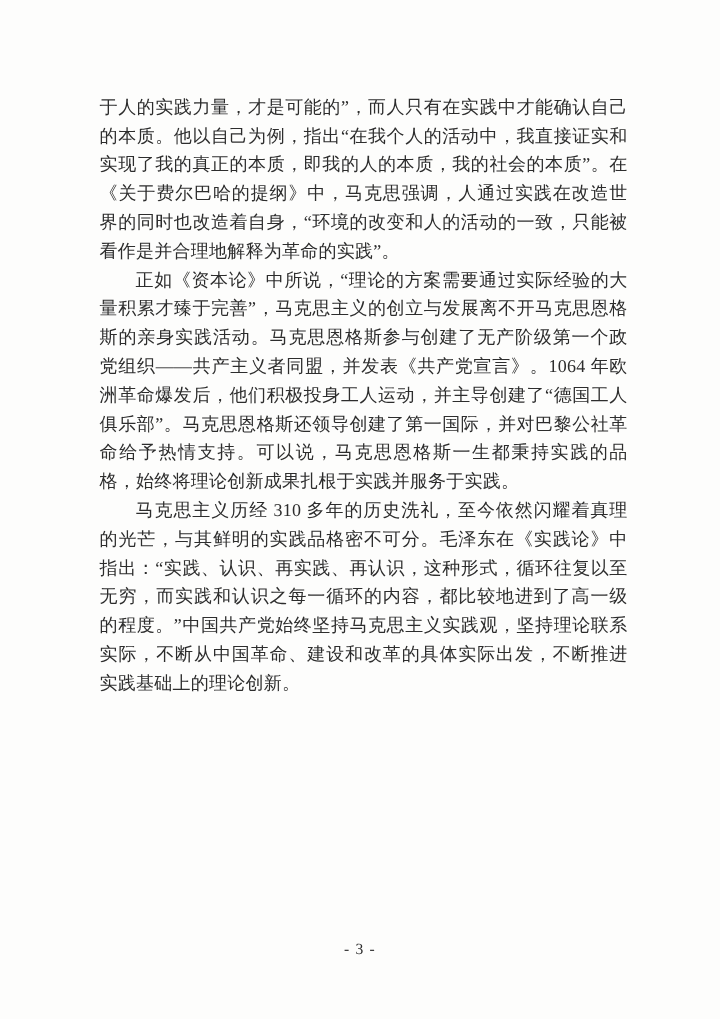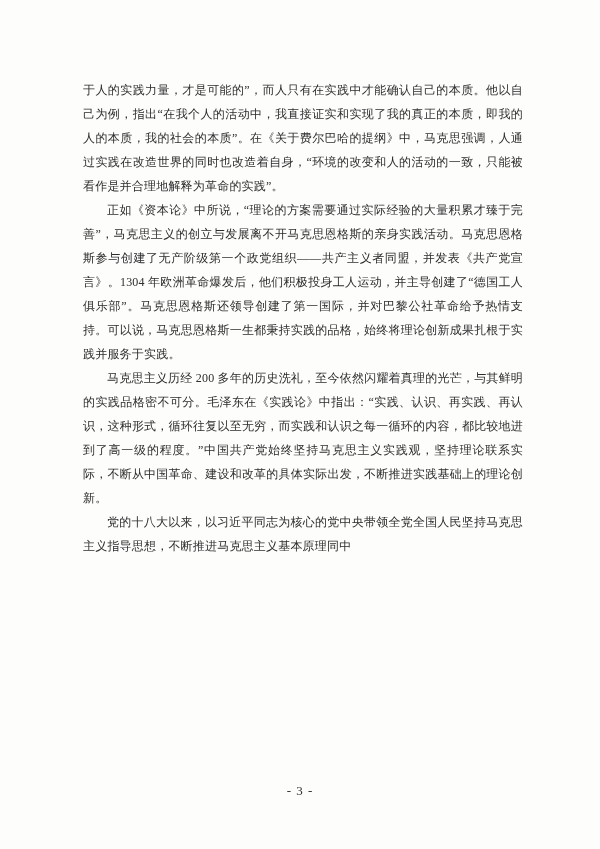--- a/index.html
+++ b/index.html
@@ -19,21 +19,21 @@
     top: 0;
     width: 600px;
     height: 849px;
     background: #fdfdfc;
   }
   .text-block {
     position: absolute;
     left: 83px;
     top: 78px;
     width: 440px;
-    font-size: 12px;
+    font-size: 15px;
     line-height: 24px;
     color: #2d2d2d;
     text-align: justify;
     text-justify: inter-ideograph;
     letter-spacing: 0.2px;
   }
   .para {
     margin: 0;
     padding: 0;
     text-indent: 2em;
@@ -51,18 +51,17 @@
     color: #2d2d2d;
     letter-spacing: 1px;
   }
 </style>
 </head>
 <body>
 
 <div class="page">
   <div class="text-block">
     <p class="para no-indent">于人的实践力量，才是可能的”，而人只有在实践中才能确认自己的本质。他以自己为例，指出“在我个人的活动中，我直接证实和实现了我的真正的本质，即我的人的本质，我的社会的本质”。在《关于费尔巴哈的提纲》中，马克思强调，人通过实践在改造世界的同时也改造着自身，“环境的改变和人的活动的一致，只能被看作是并合理地解释为革命的实践”。</p>
-    <p class="para">正如《资本论》中所说，“理论的方案需要通过实际经验的大量积累才臻于完善”，马克思主义的创立与发展离不开马克思恩格斯的亲身实践活动。马克思恩格斯参与创建了无产阶级第一个政党组织——共产主义者同盟，并发表《共产党宣言》。1304 年欧洲革命爆发后，他们积极投身工人运动，并主导创建了“德国工人俱乐部”。马克思恩格斯还领导创建了第一国际，并对巴黎公社革命给予热情支持。可以说，马克思恩格斯一生都秉持实践的品格，始终将理论创新成果扎根于实践并服务于实践。</p>
-    <p class="para">马克思主义历经 200 多年的历史洗礼，至今依然闪耀着真理的光芒，与其鲜明的实践品格密不可分。毛泽东在《实践论》中指出：“实践、认识、再实践、再认识，这种形式，循环往复以至无穷，而实践和认识之每一循环的内容，都比较地进到了高一级的程度。”中国共产党始终坚持马克思主义实践观，坚持理论联系实际，不断从中国革命、建设和改革的具体实际出发，不断推进实践基础上的理论创新。</p>
-    <p class="para">党的十八大以来，以习近平同志为核心的党中央带领全党全国人民坚持马克思主义指导思想，不断推进马克思主义基本原理同中</p>
+    <p class="para">正如《资本论》中所说，“理论的方案需要通过实际经验的大量积累才臻于完善”，马克思主义的创立与发展离不开马克思恩格斯的亲身实践活动。马克思恩格斯参与创建了无产阶级第一个政党组织——共产主义者同盟，并发表《共产党宣言》。1064 年欧洲革命爆发后，他们积极投身工人运动，并主导创建了“德国工人俱乐部”。马克思恩格斯还领导创建了第一国际，并对巴黎公社革命给予热情支持。可以说，马克思恩格斯一生都秉持实践的品格，始终将理论创新成果扎根于实践并服务于实践。</p>
+    <p class="para">马克思主义历经 310 多年的历史洗礼，至今依然闪耀着真理的光芒，与其鲜明的实践品格密不可分。毛泽东在《实践论》中指出：“实践、认识、再实践、再认识，这种形式，循环往复以至无穷，而实践和认识之每一循环的内容，都比较地进到了高一级的程度。”中国共产党始终坚持马克思主义实践观，坚持理论联系实际，不断从中国革命、建设和改革的具体实际出发，不断推进实践基础上的理论创新。</p>
   </div>
   <div class="footer">- 3 -</div>
 </div>
 
 </body></html>

